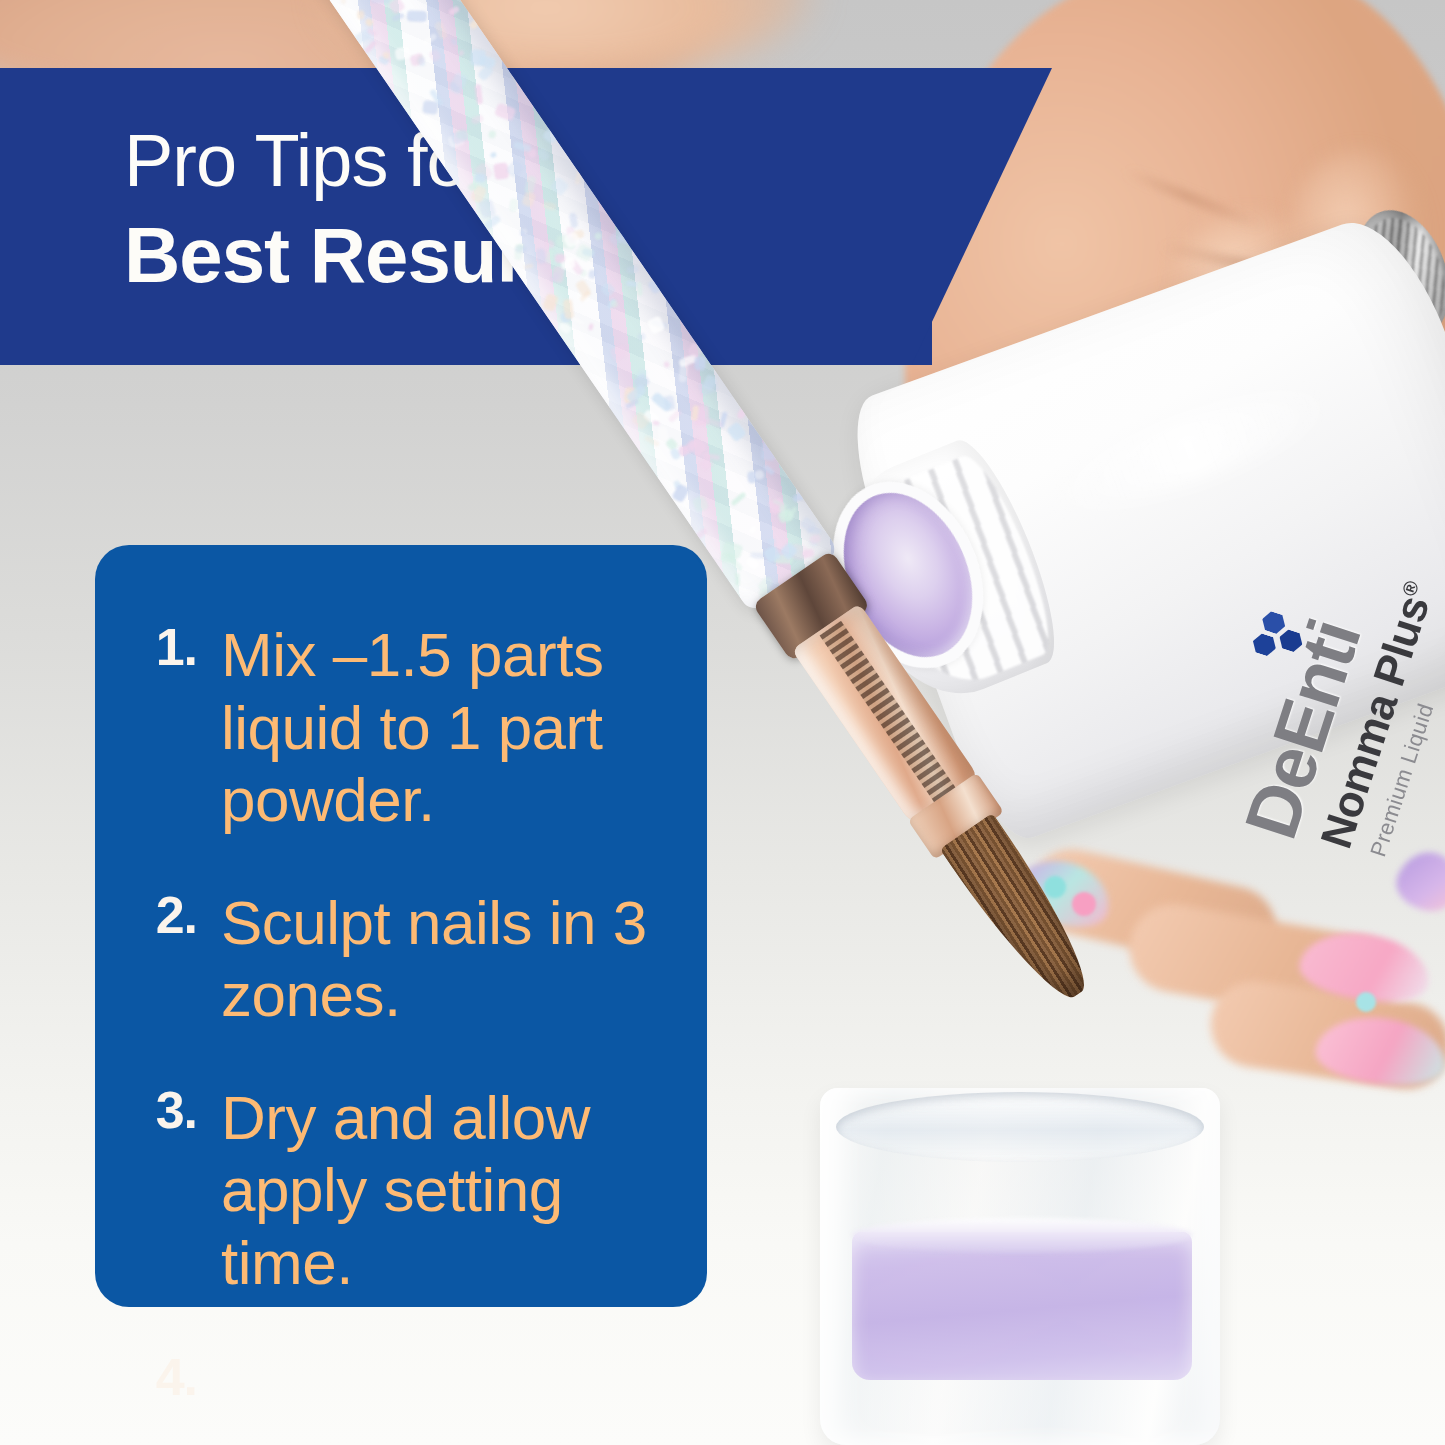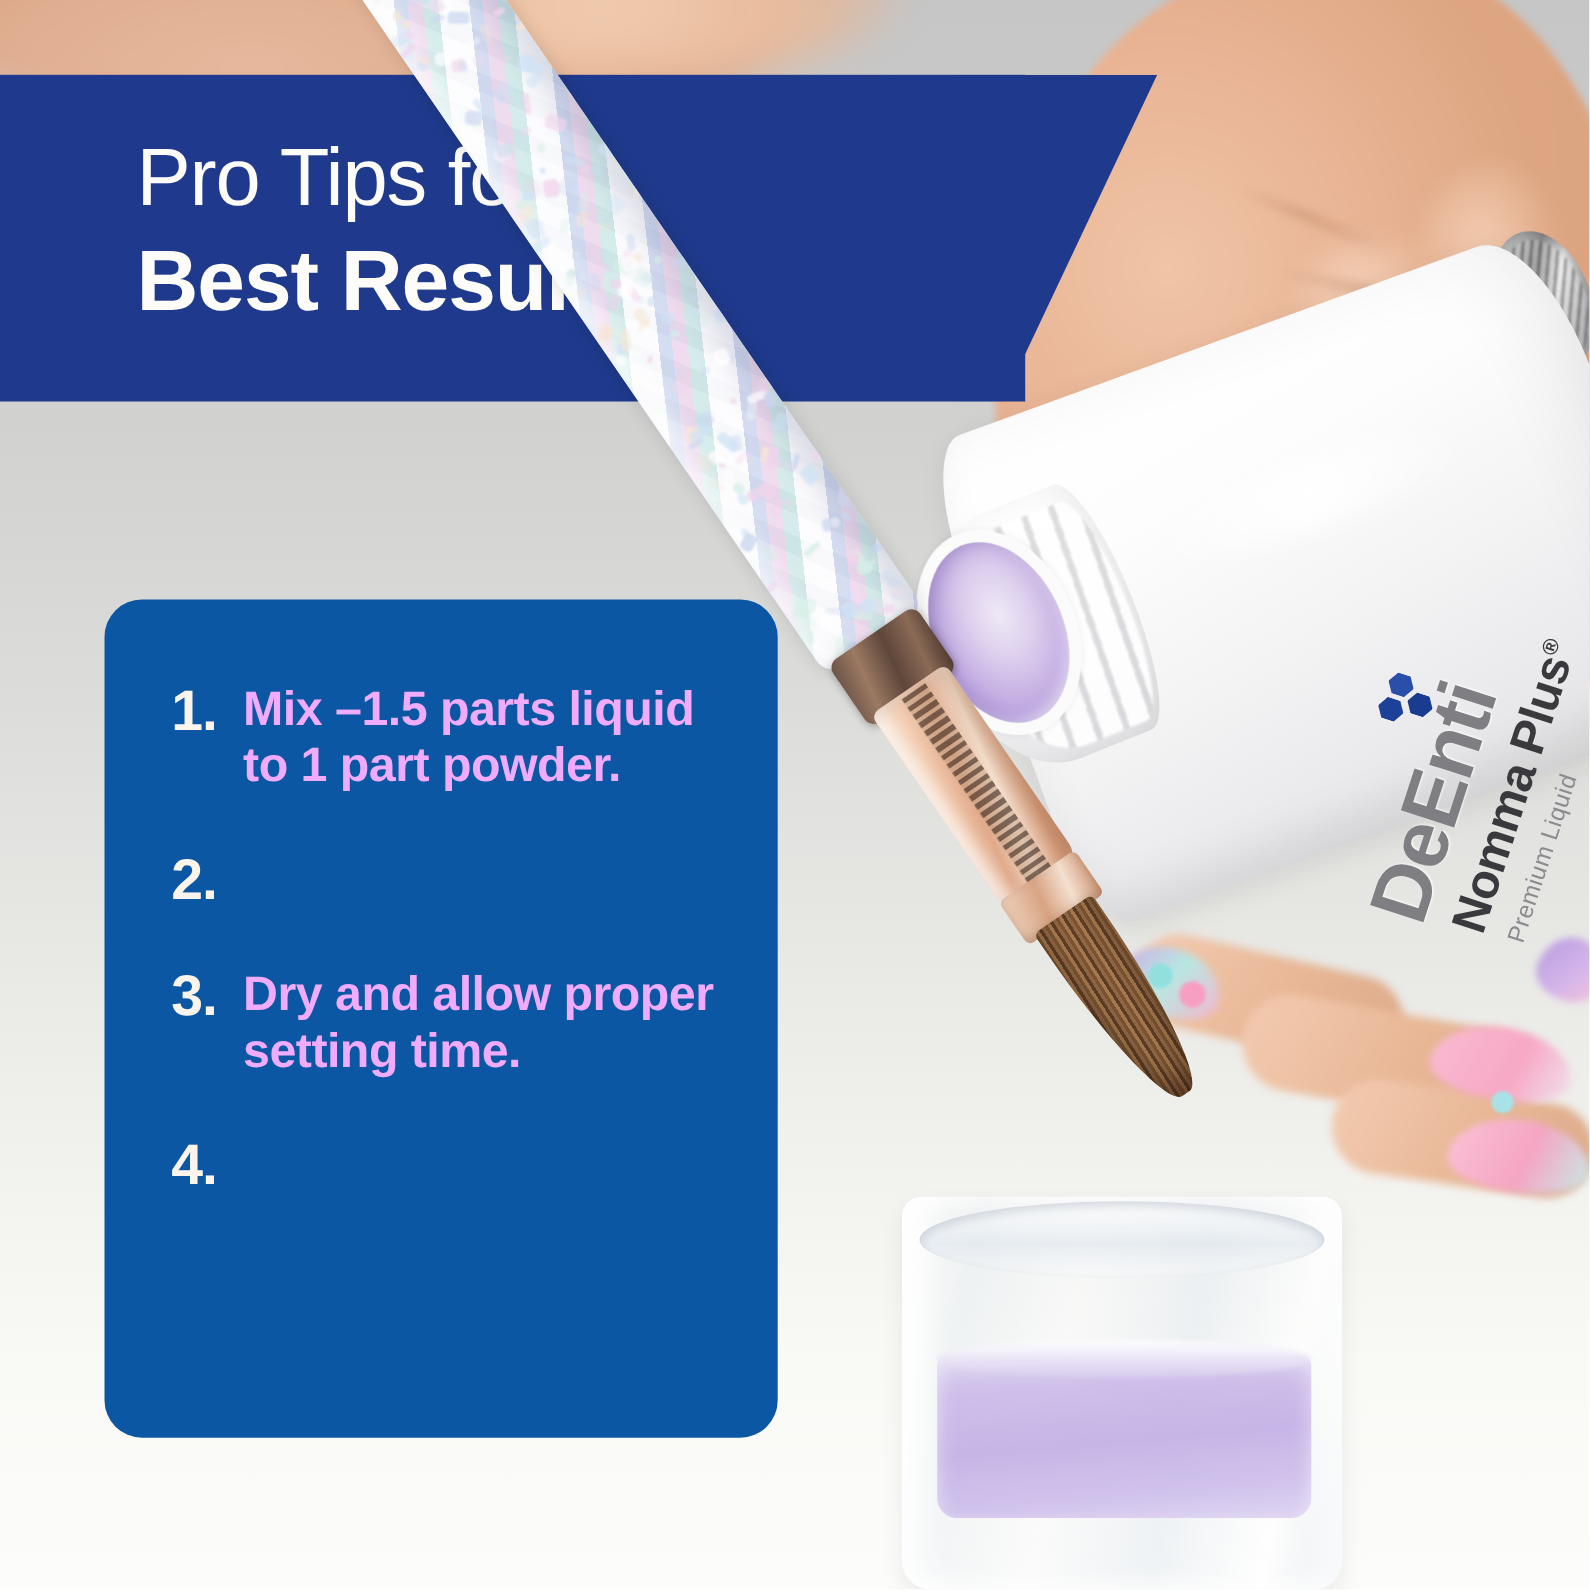--- a/index.html
+++ b/index.html
@@ -413,23 +413,23 @@
     text-align:right;
     padding-right:24px;
     font-size:52px;
     font-weight:bold;
     color:#fbf4ec;
     line-height:1.08;
     letter-spacing:-1px;
   }
   .tip-text {
     flex:1;
-    font-size:44px;
-    font-weight:700;
-    color:#f0abfc;
+    font-size:62px;
+    font-weight:400;
+    color:#fdba74;
     line-height:1.17;
     letter-spacing:-.5px;
   }
 
   
   .front-layer { position:absolute; inset:0; pointer-events:none; }
 </style>
 </head>
 <body>
 
@@ -501,24 +501,25 @@
   </div>
 
   <div class="tips-card">
     <ol class="tips-list" id="tips-list">
         <li class="tip">
           <span class="tip-num">1.</span>
           <span class="tip-text">Mix –1.5 parts liquid to 1 part powder.</span>
         </li>
         <li class="tip">
           <span class="tip-num">2.</span>
+          <span class="tip-text">Sculpt nails in 3 zones.</span>
         </li>
         <li class="tip">
           <span class="tip-num">3.</span>
-          <span class="tip-text">Dry and allow proper setting time.</span>
+          <span class="tip-text">Dry and allow apply setting time.</span>
         </li>
         <li class="tip">
           <span class="tip-num">4.</span>
         </li>
       </ol>
   </div>
 
   <div class="front-layer">
     <div class="brush">
       <div class="brush-handle"></div>

